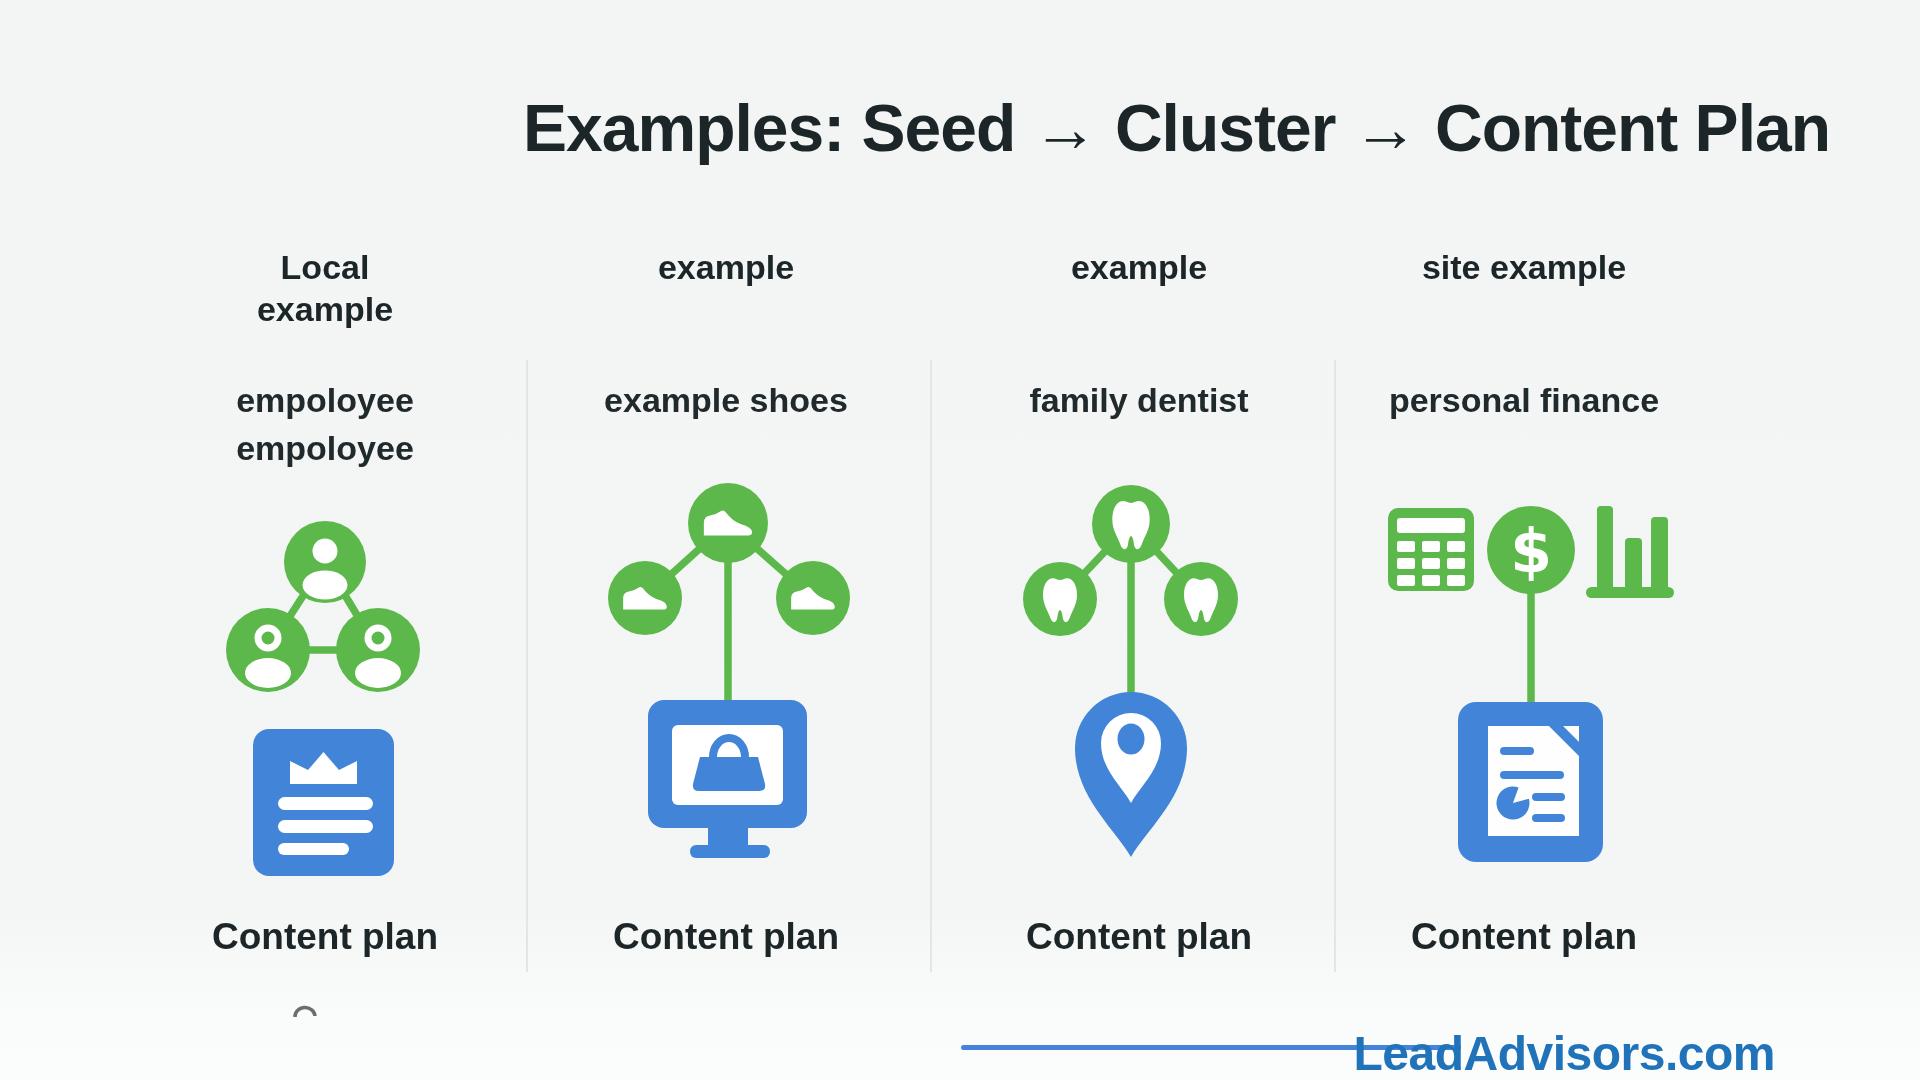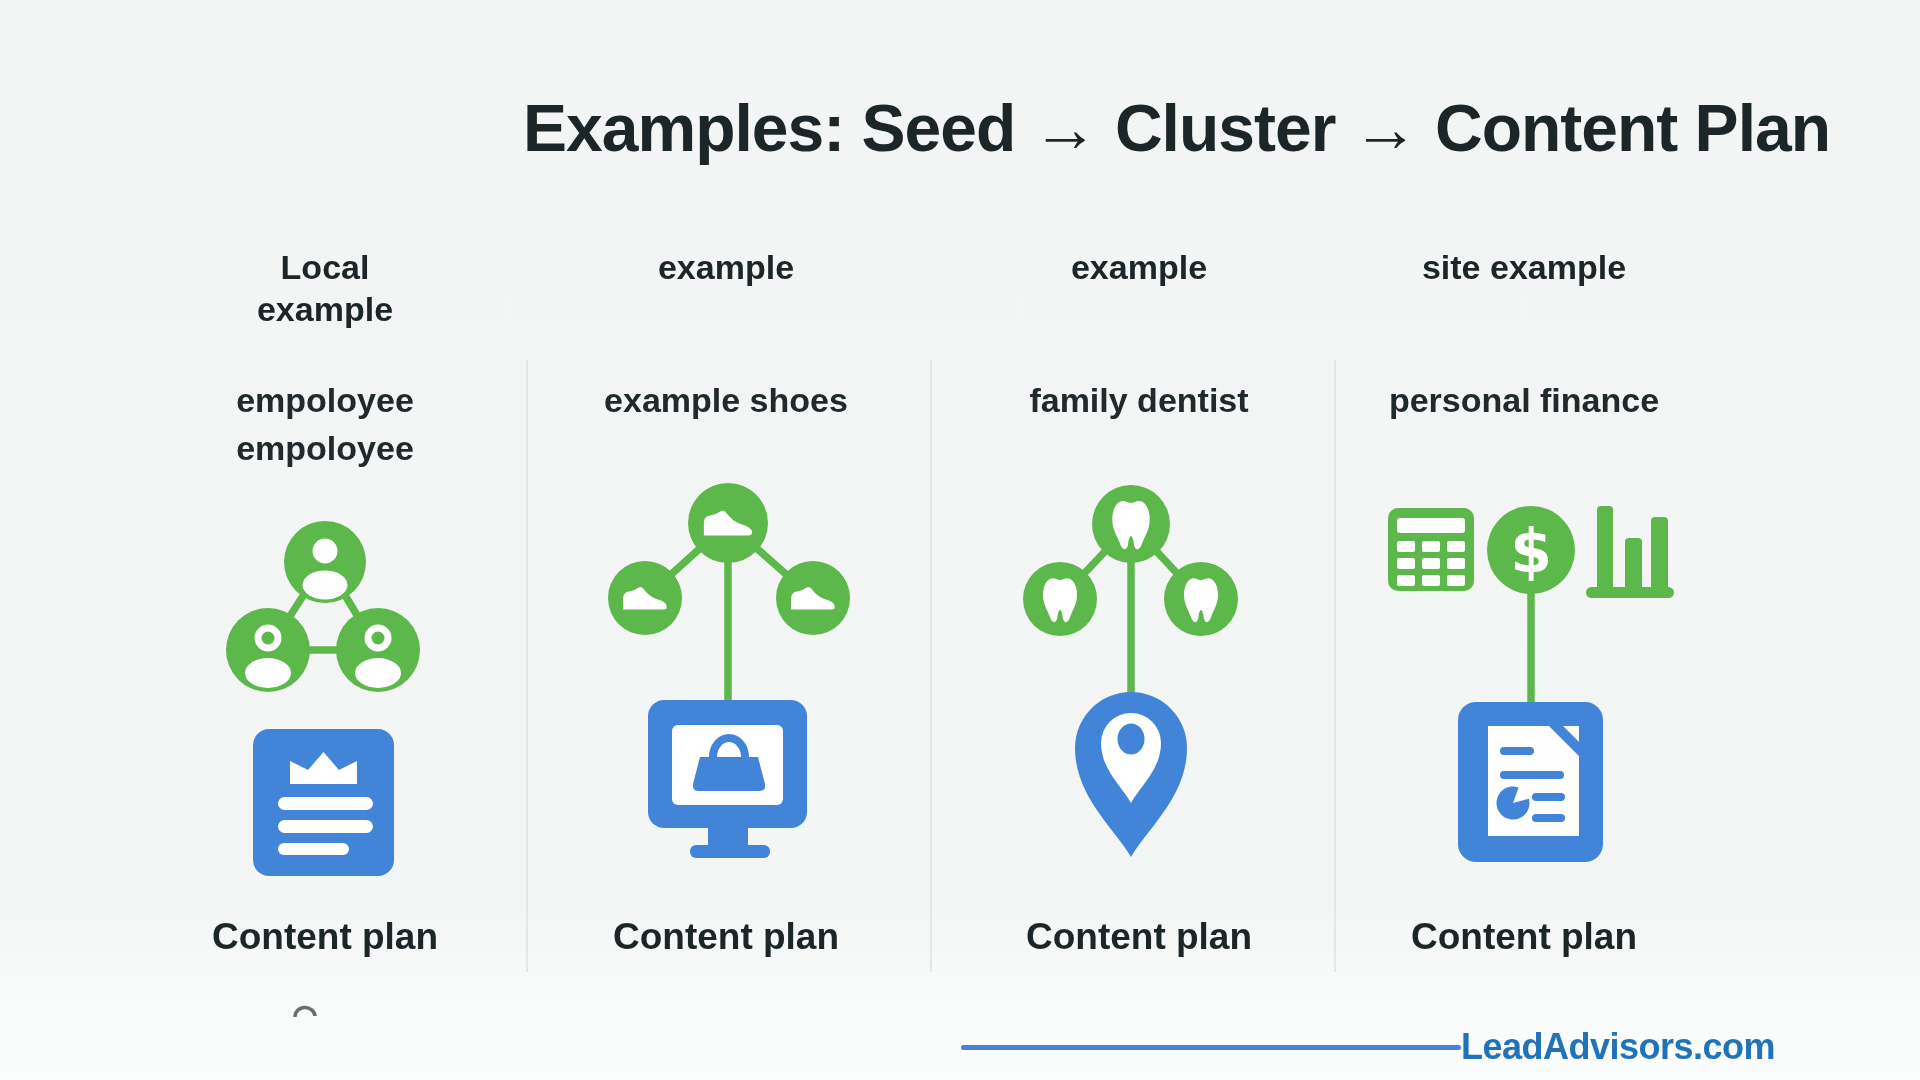--- a/index.html
+++ b/index.html
@@ -30,21 +30,21 @@
   svg{position:absolute;overflow:visible;}
   .gfill{fill:var(--green);}
   .bfill{fill:var(--blue);}
   .wfill{fill:#fff;}
   .pgfill{fill:#fdfefd;}
   .gstroke{stroke:var(--green);stroke-width:7.5;fill:none;stroke-linecap:round;}
   .bstroke{stroke:var(--blue);fill:none;}
   .dollar{font-family:"DejaVu Sans","Liberation Sans",sans-serif;font-size:60px;font-weight:700;fill:#fff;text-anchor:middle;}
   .footer-rule{position:absolute;left:961px;top:1045px;width:500px;height:5px;border-radius:3px;background:var(--rule_blue);}
   .brand{
-    position:absolute;right:145px;top:1026px;font-size:36px;font-weight:700;
+    position:absolute;right:145px;top:1026px;font-size:48px;font-weight:700;
     letter-spacing:-0.5px;color:var(--brand_blue);
   }
   .stray{position:absolute;left:288px;top:1000px;}
 </style>
 </head>
 <body>
 
 <div class="page">
 
   <h1 class="title">Examples: Seed → Cluster → Content Plan</h1>

